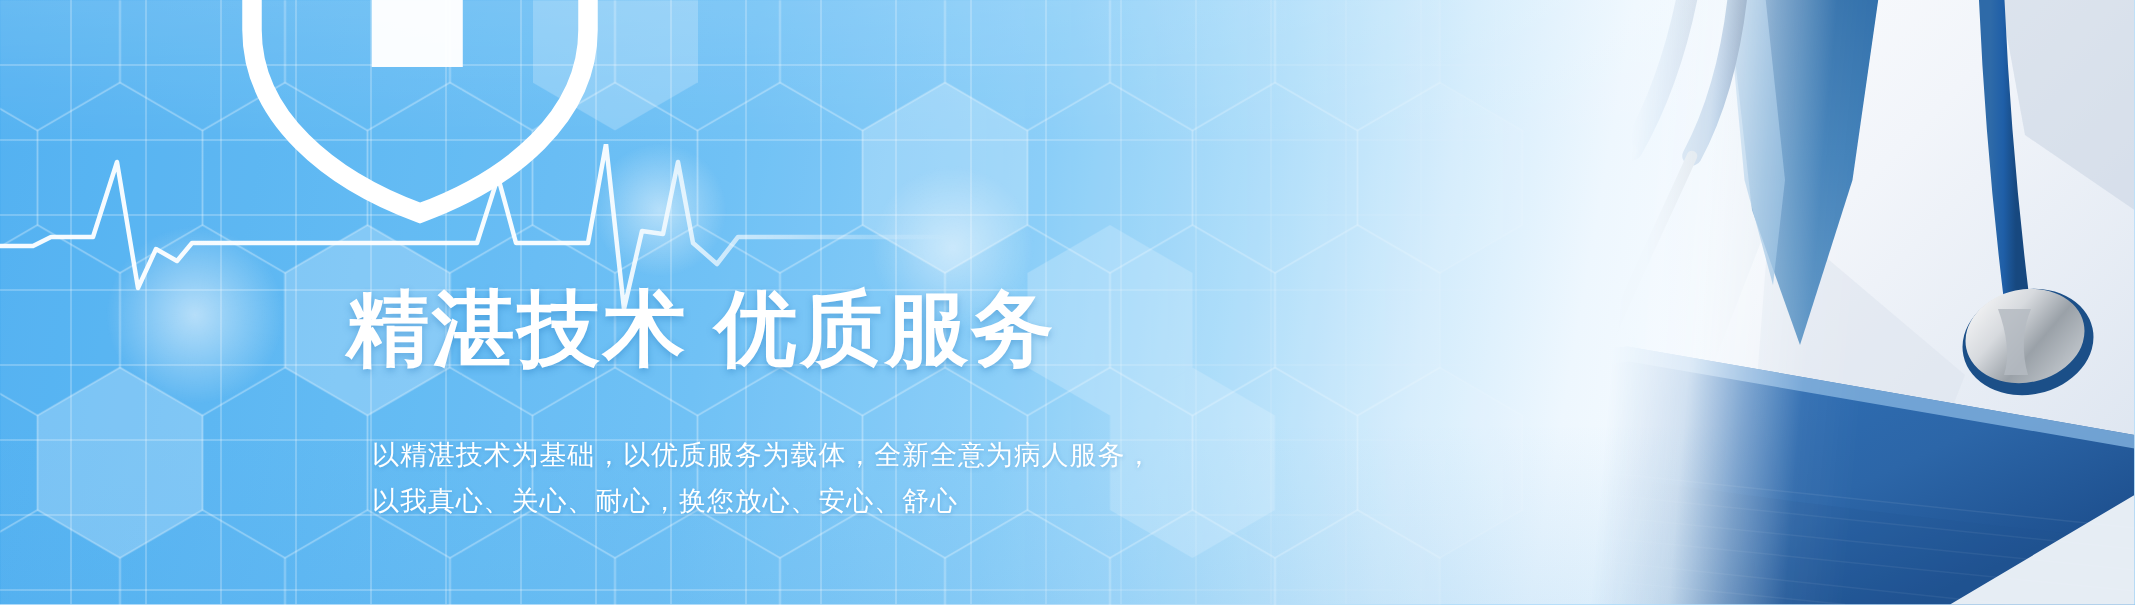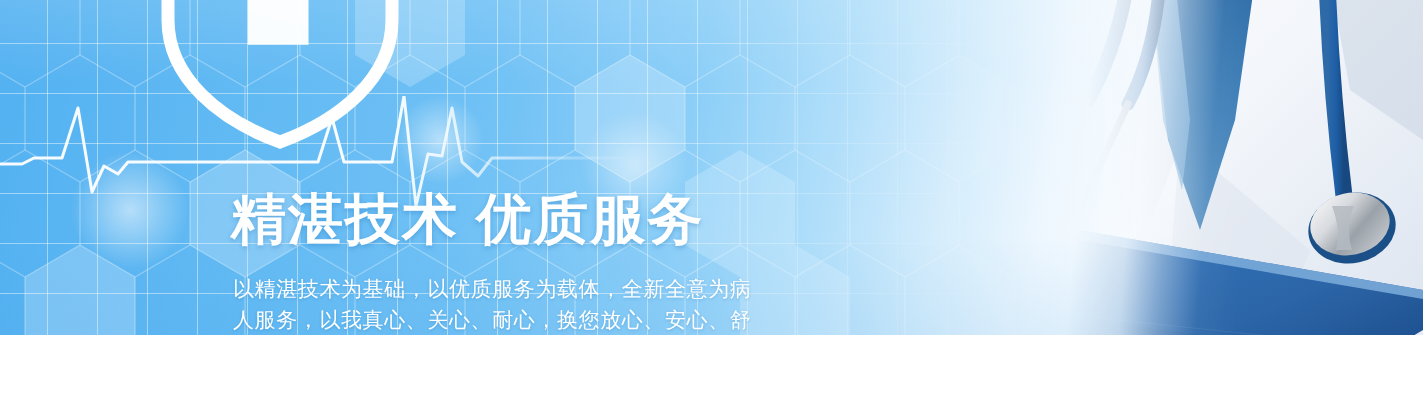--- a/index.html
+++ b/index.html
@@ -7,21 +7,21 @@
     padding: 0;
     background: #ffffff;
   }
   body {
     font-family: "Liberation Sans", "DejaVu Sans", sans-serif;
   }
 
   .banner {
     position: relative;
     width: 1423px;
-    height: 335px;
+    height: 403px;
     overflow: hidden;
     background: #4dade f0;
     background: #4daef0;
   }
 
   
   .bg-base {
     position: absolute;
     inset: 0;
     background:
@@ -107,23 +107,23 @@
     margin: 0;
     font-size: 55px;
     line-height: 66px;
     font-weight: bold;
     color: #ffffff;
     letter-spacing: 2px;
     white-space: nowrap;
     text-shadow: 0 2px 5px rgba(24,110,180,0.35);
   }
   .subtitle {
-    margin: 2px;
+    margin: 17px;
     padding-top: 19px;
-    font-size: 21px;
+    font-size: 18px;
     line-height: 31px;
     font-weight: normal;
     color: #ffffff;
     letter-spacing: 0.6px;
     width: 528px;
     text-shadow: 0 1px 3px rgba(24,110,180,0.30);
   }
 
   
   .glow {

